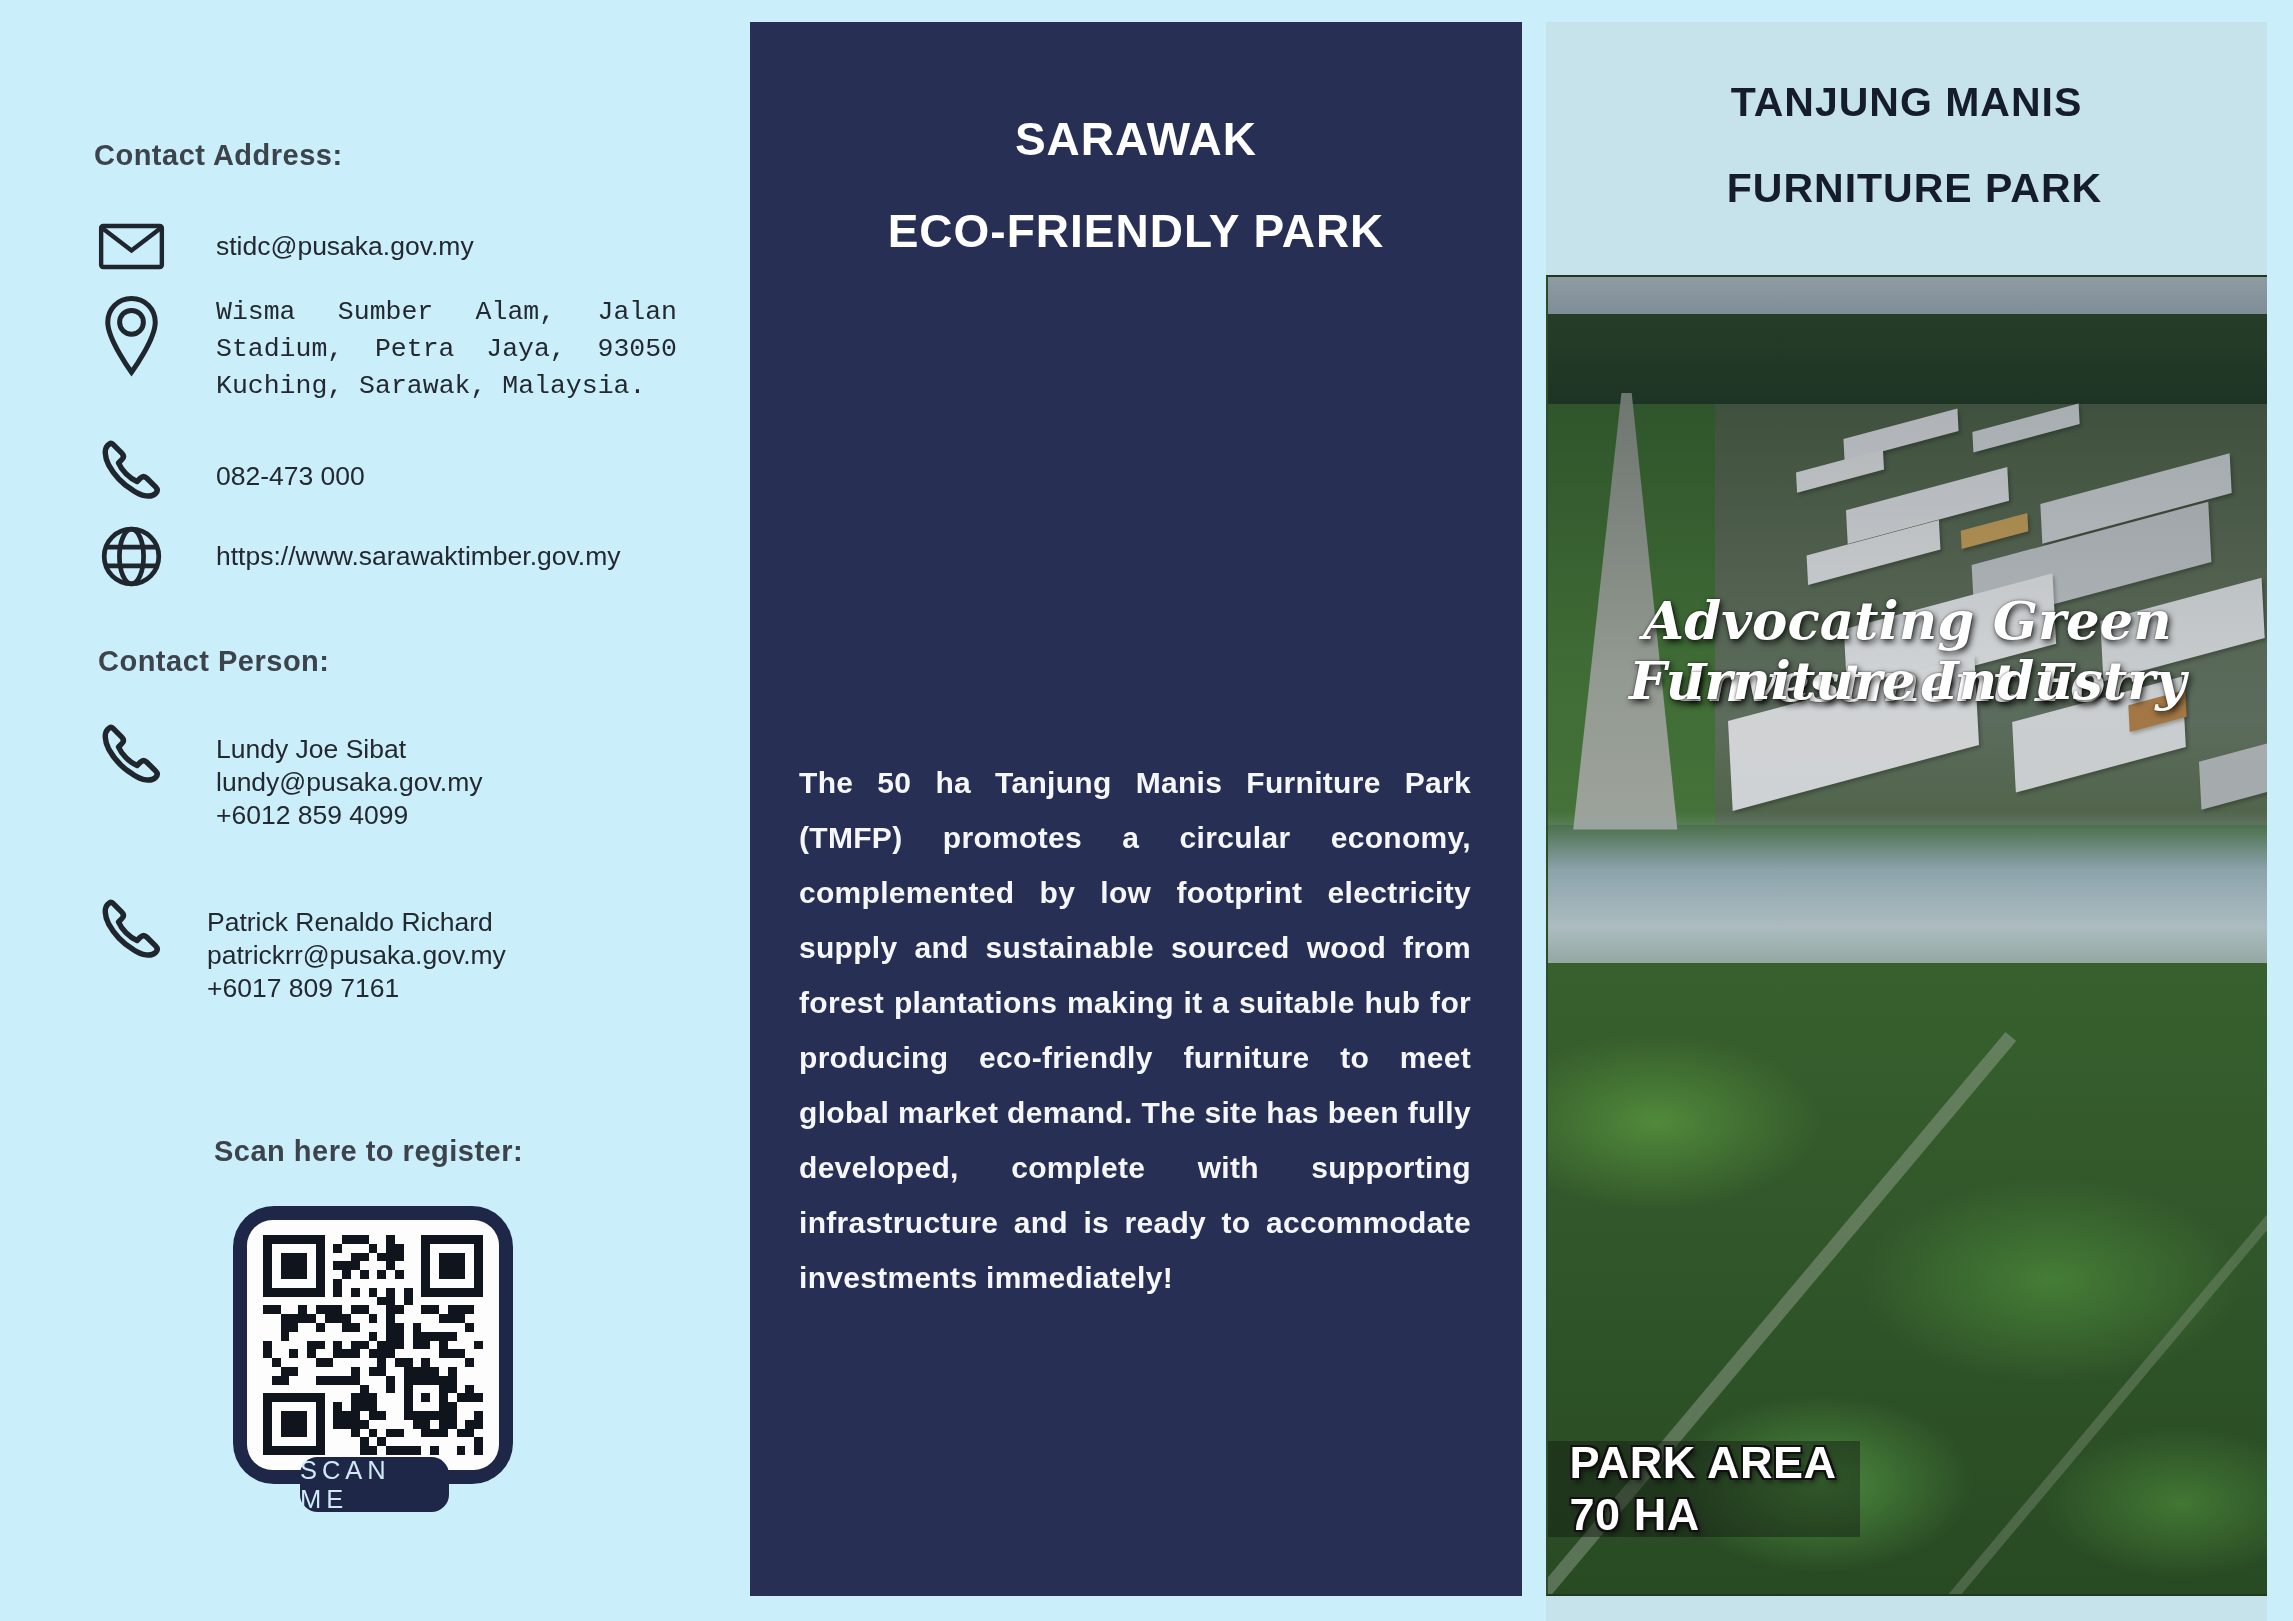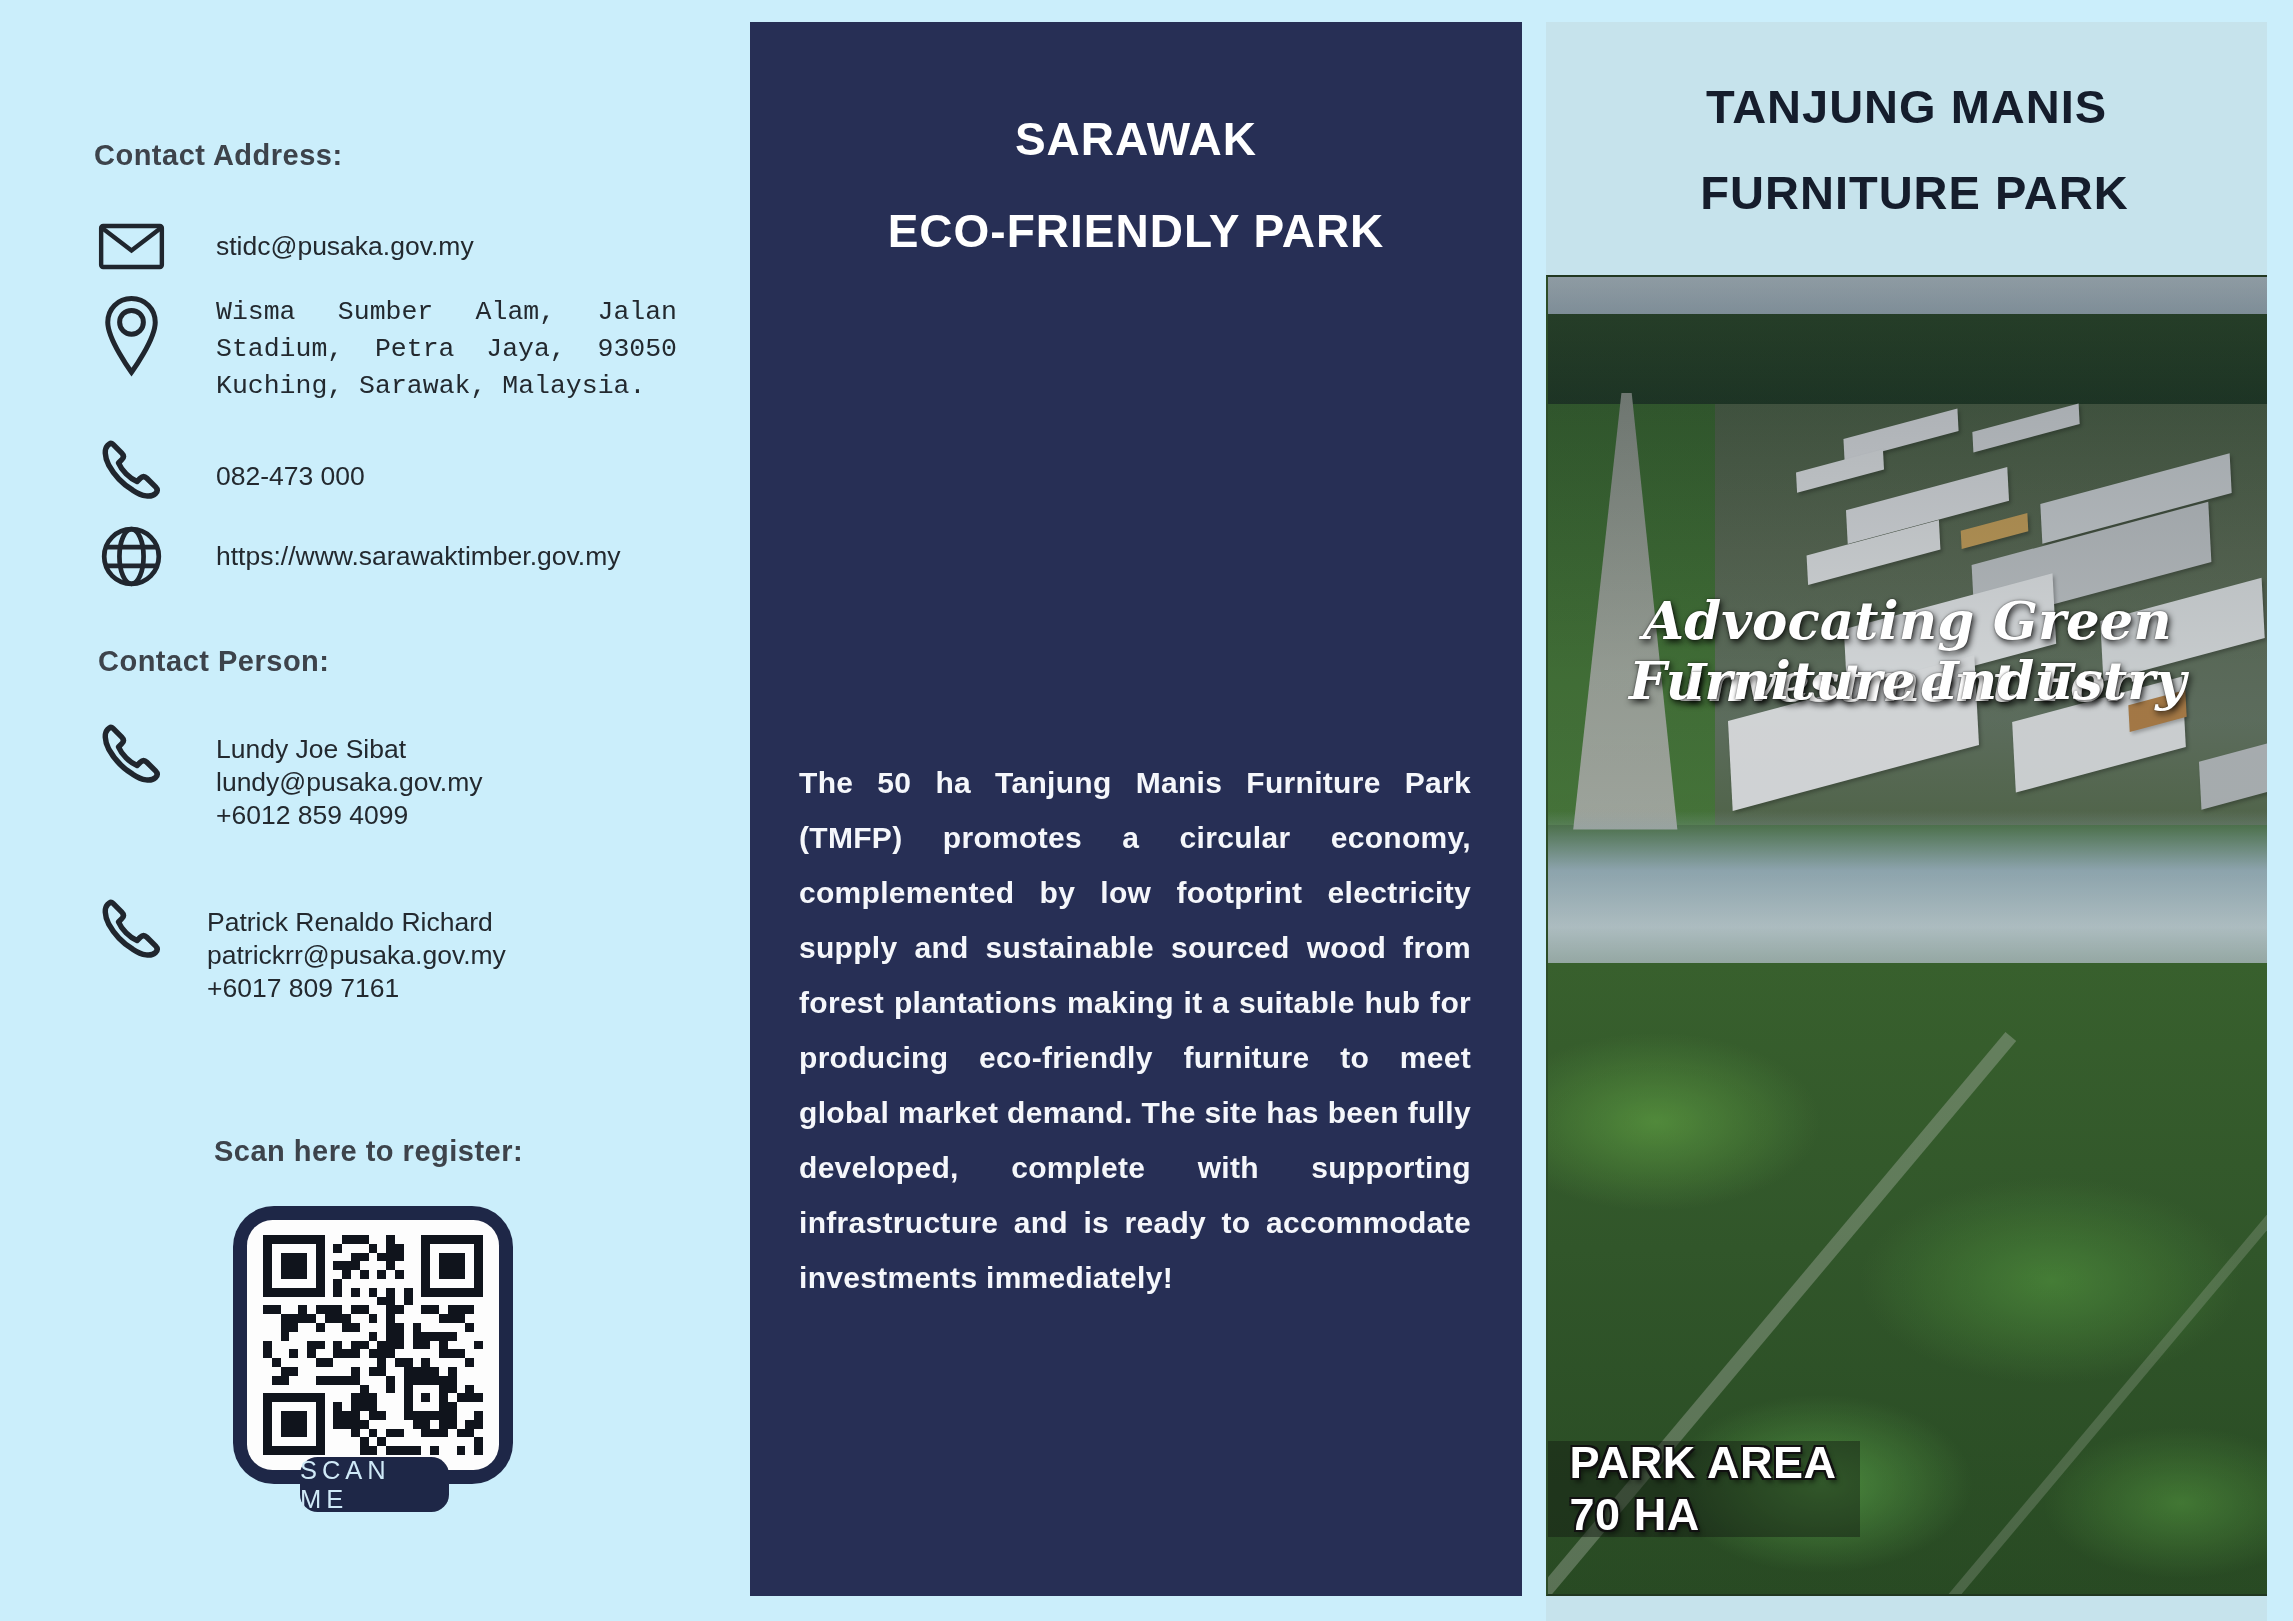--- a/index.html
+++ b/index.html
@@ -32,21 +32,21 @@
           color:var(--scan-me-text);font-weight:400;}
 
   
   .mid-panel{position:absolute;left:750px;top:21.6px;width:772px;height:1574px;background:var(--navy);}
   .mid-title{position:absolute;width:100%;text-align:center;color:#ffffff;font-weight:700;font-size:46px;letter-spacing:1px;}
   .mid-para{position:absolute;left:49px;right:51px;color:#f5f7fb;font-size:30px;font-weight:700;
             line-height:55px;text-align:justify;letter-spacing:0.3px;}
 
   
   .right-panel{position:absolute;left:1546px;top:21.6px;width:721px;height:1600px;background:var(--right-panel-bg);}
-  .rp-title{position:absolute;width:100%;text-align:center;color:var(--title-dark);font-weight:800;font-size:47px;letter-spacing:1px;}
+  .rp-title{position:absolute;width:100%;text-align:center;color:var(--title-dark);font-weight:800;font-size:41px;letter-spacing:1px;}
 
   .photo{position:absolute;left:0;top:253px;width:721px;height:1321px;overflow:hidden;background:#3f6c33;
          border-top:2.9px solid rgba(18,28,22,.65);border-bottom:2.9px solid rgba(18,28,22,.65);
          border-left:2.9px solid rgba(18,28,22,.4);box-sizing:border-box;}
   .ph-sky{position:absolute;left:0;top:0;width:100%;height:37px;background:linear-gradient(180deg,#c3d3da,#a9bcc6);}
   .ph-forest-top{position:absolute;left:0;top:37px;width:100%;height:90px;background:linear-gradient(180deg,#31502f,#24402a);}
   .ph-industrial{position:absolute;left:0;top:127px;width:100%;height:421px;
                  background:linear-gradient(180deg,#50664b,#5d6e58 35%,#667867 75%,#5a7052);}
   .ph-verge{position:absolute;left:0;top:127px;width:167px;height:421px;background:linear-gradient(180deg,#3c6b34,#4d8040);}
   .ph-road{position:absolute;left:17.6px;top:116px;width:127px;height:437px;

